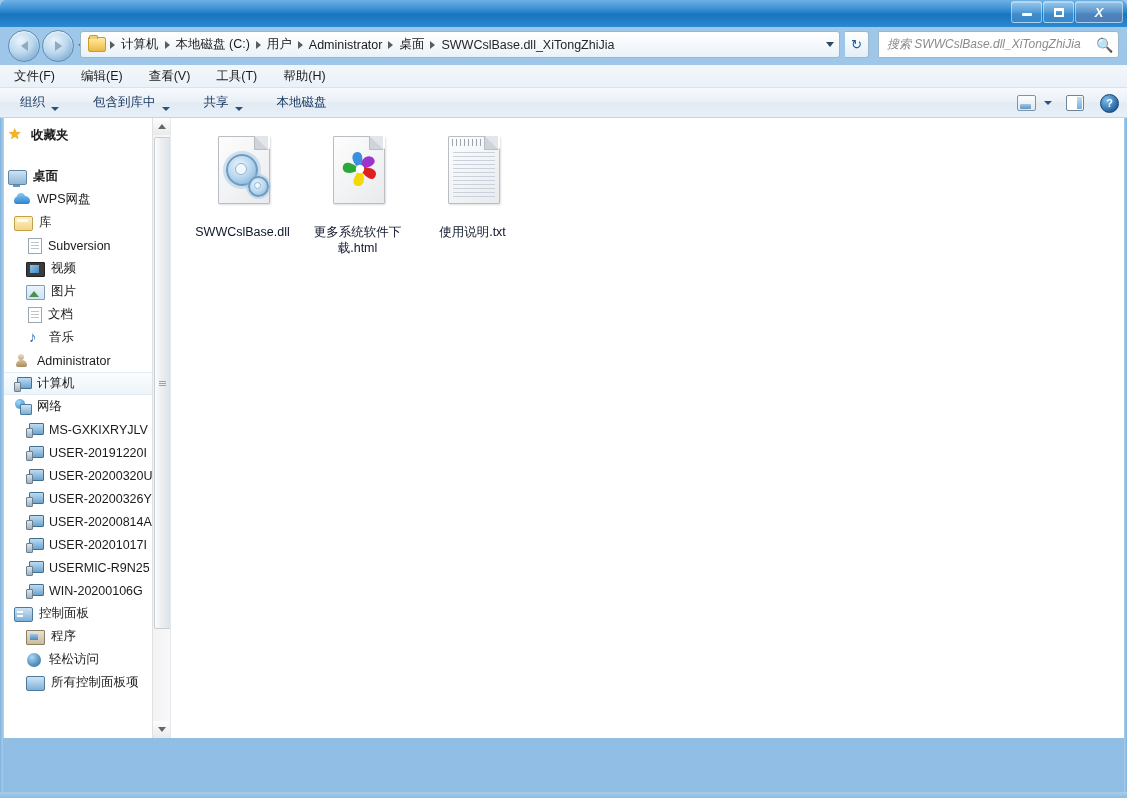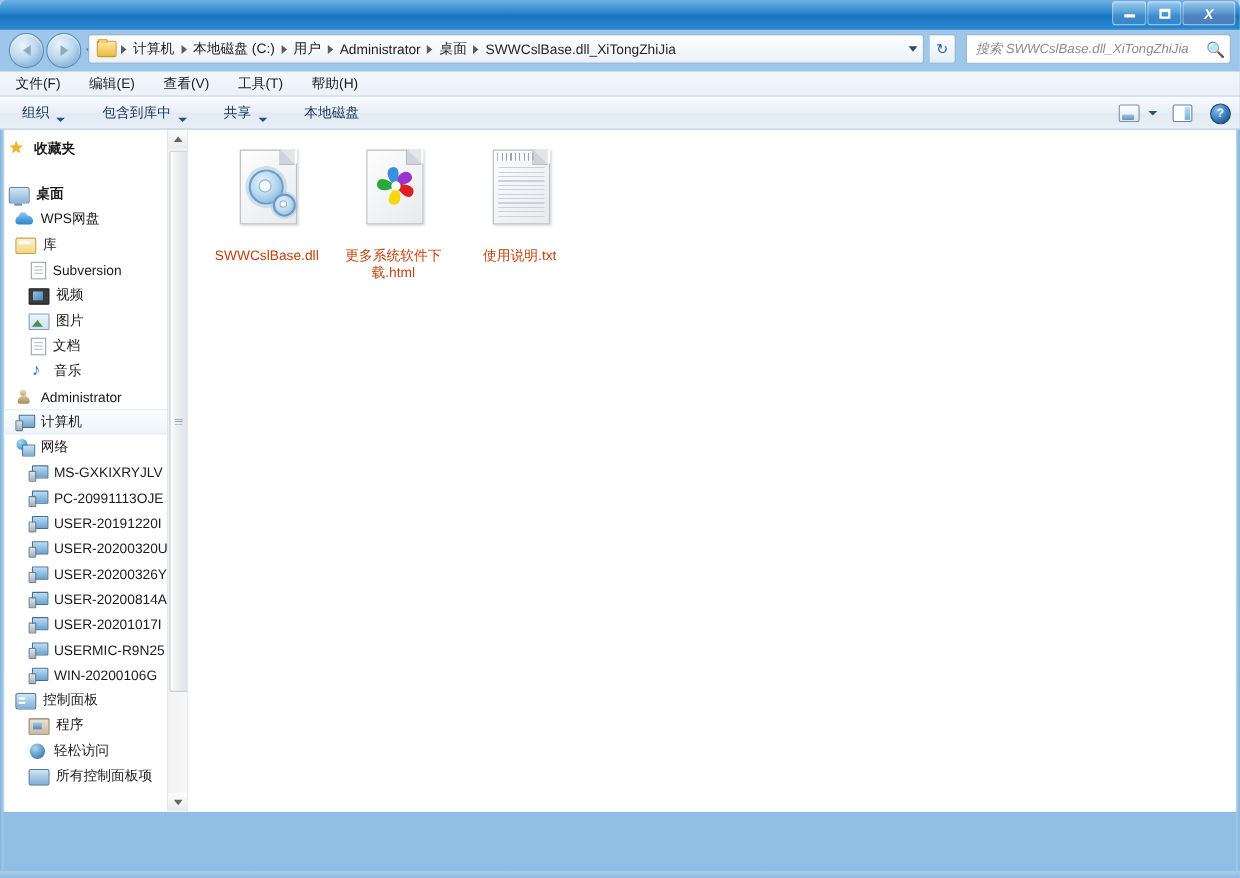--- a/index.html
+++ b/index.html
@@ -318,21 +318,21 @@
   
   .lines{
     position:absolute;left:4px;top:12px;right:4px;bottom:4px;
     background:repeating-linear-gradient(180deg,transparent 0 3px,#c9d2dc 3px 4px);
   }
   .spiral{
     position:absolute;left:3px;top:2px;right:10px;height:7px;
     background:repeating-linear-gradient(90deg,#9aa4b0 0 1px,transparent 1px 4px);
   }
   .filelabel{
-    font-size:12.5px;color:#c2410c;line-height:16px;
+    font-size:12.5px;color:#0f172a;line-height:16px;
     word-wrap:break-word;padding:0 2px;
   }
 
   
   .statusbar{
     position:absolute;left:3px;top:738px;width:1121px;height:54px;
     background:linear-gradient(180deg,#f4f8fc 0%,#e9f0f7 100%);
     border-top:1px solid #c3d2e0;border-left:1px solid #b8ccdd;
     box-sizing:border-box;display:flex;align-items:center;padding-left:20px;
   }
@@ -514,24 +514,20 @@
           <span class="ic ic-net"></span>
           <span class="lbl">网络</span>
         </div>
 
         <div class="navrow l2">
           <span class="ic ic-pc"></span>
           <span class="lbl">MS-GXKIXRYJLV</span>
         </div>
         <div class="navrow l2">
           <span class="ic ic-pc"></span>
-          <span class="lbl">PC-20991113OJE</span>
-        </div>
-        <div class="navrow l2">
-          <span class="ic ic-pc"></span>
           <span class="lbl">USER-20191220I</span>
         </div>
         <div class="navrow l2">
           <span class="ic ic-pc"></span>
           <span class="lbl">USER-20200320U</span>
         </div>
         <div class="navrow l2">
           <span class="ic ic-pc"></span>
           <span class="lbl">USER-20200326Y</span>
         </div>

